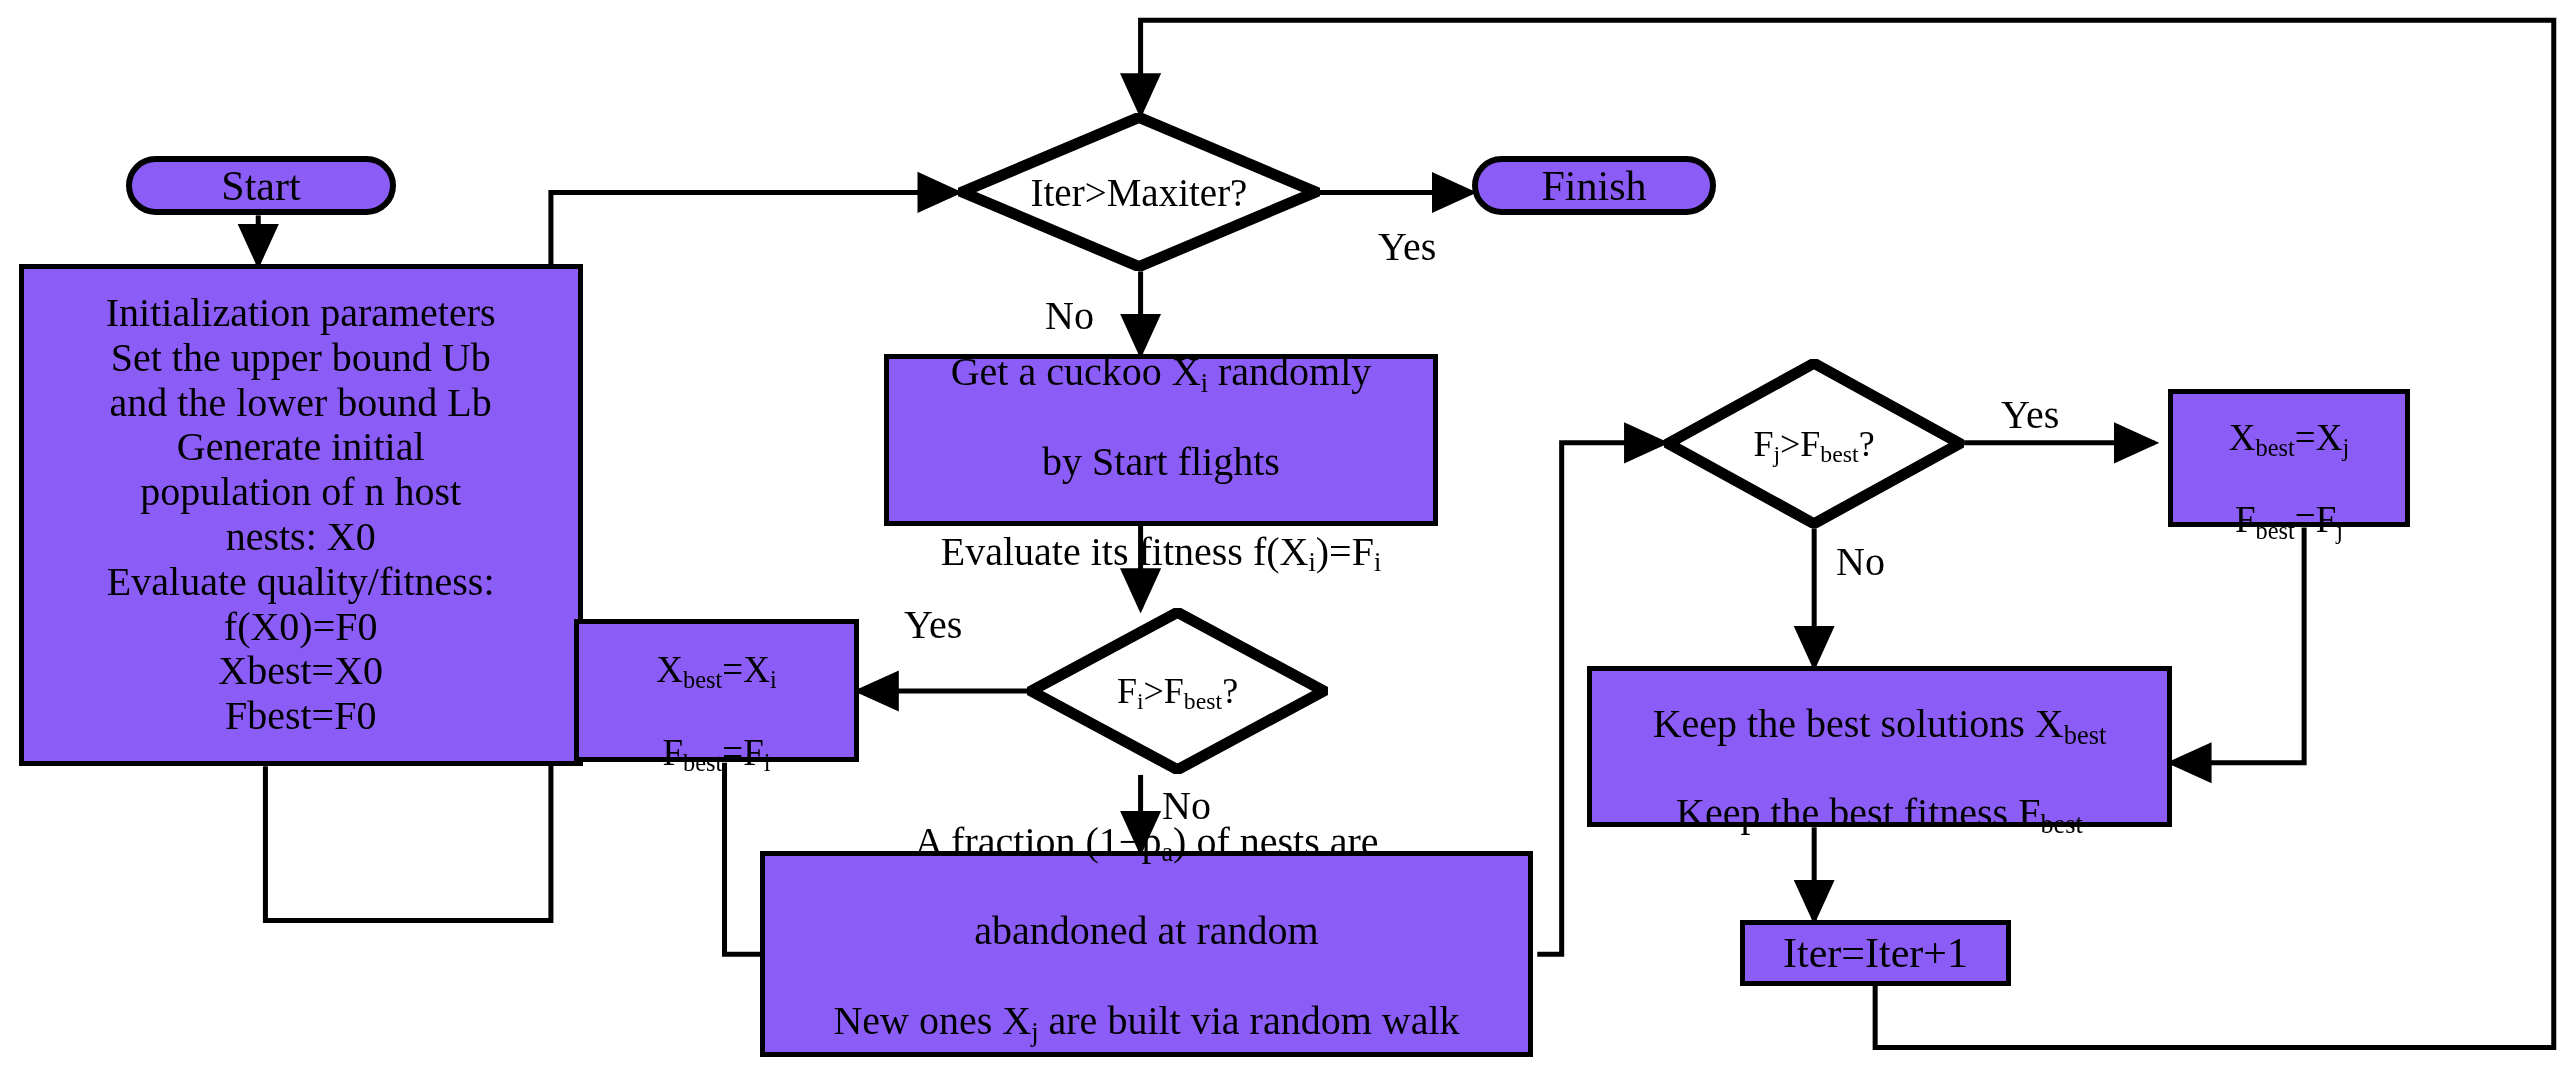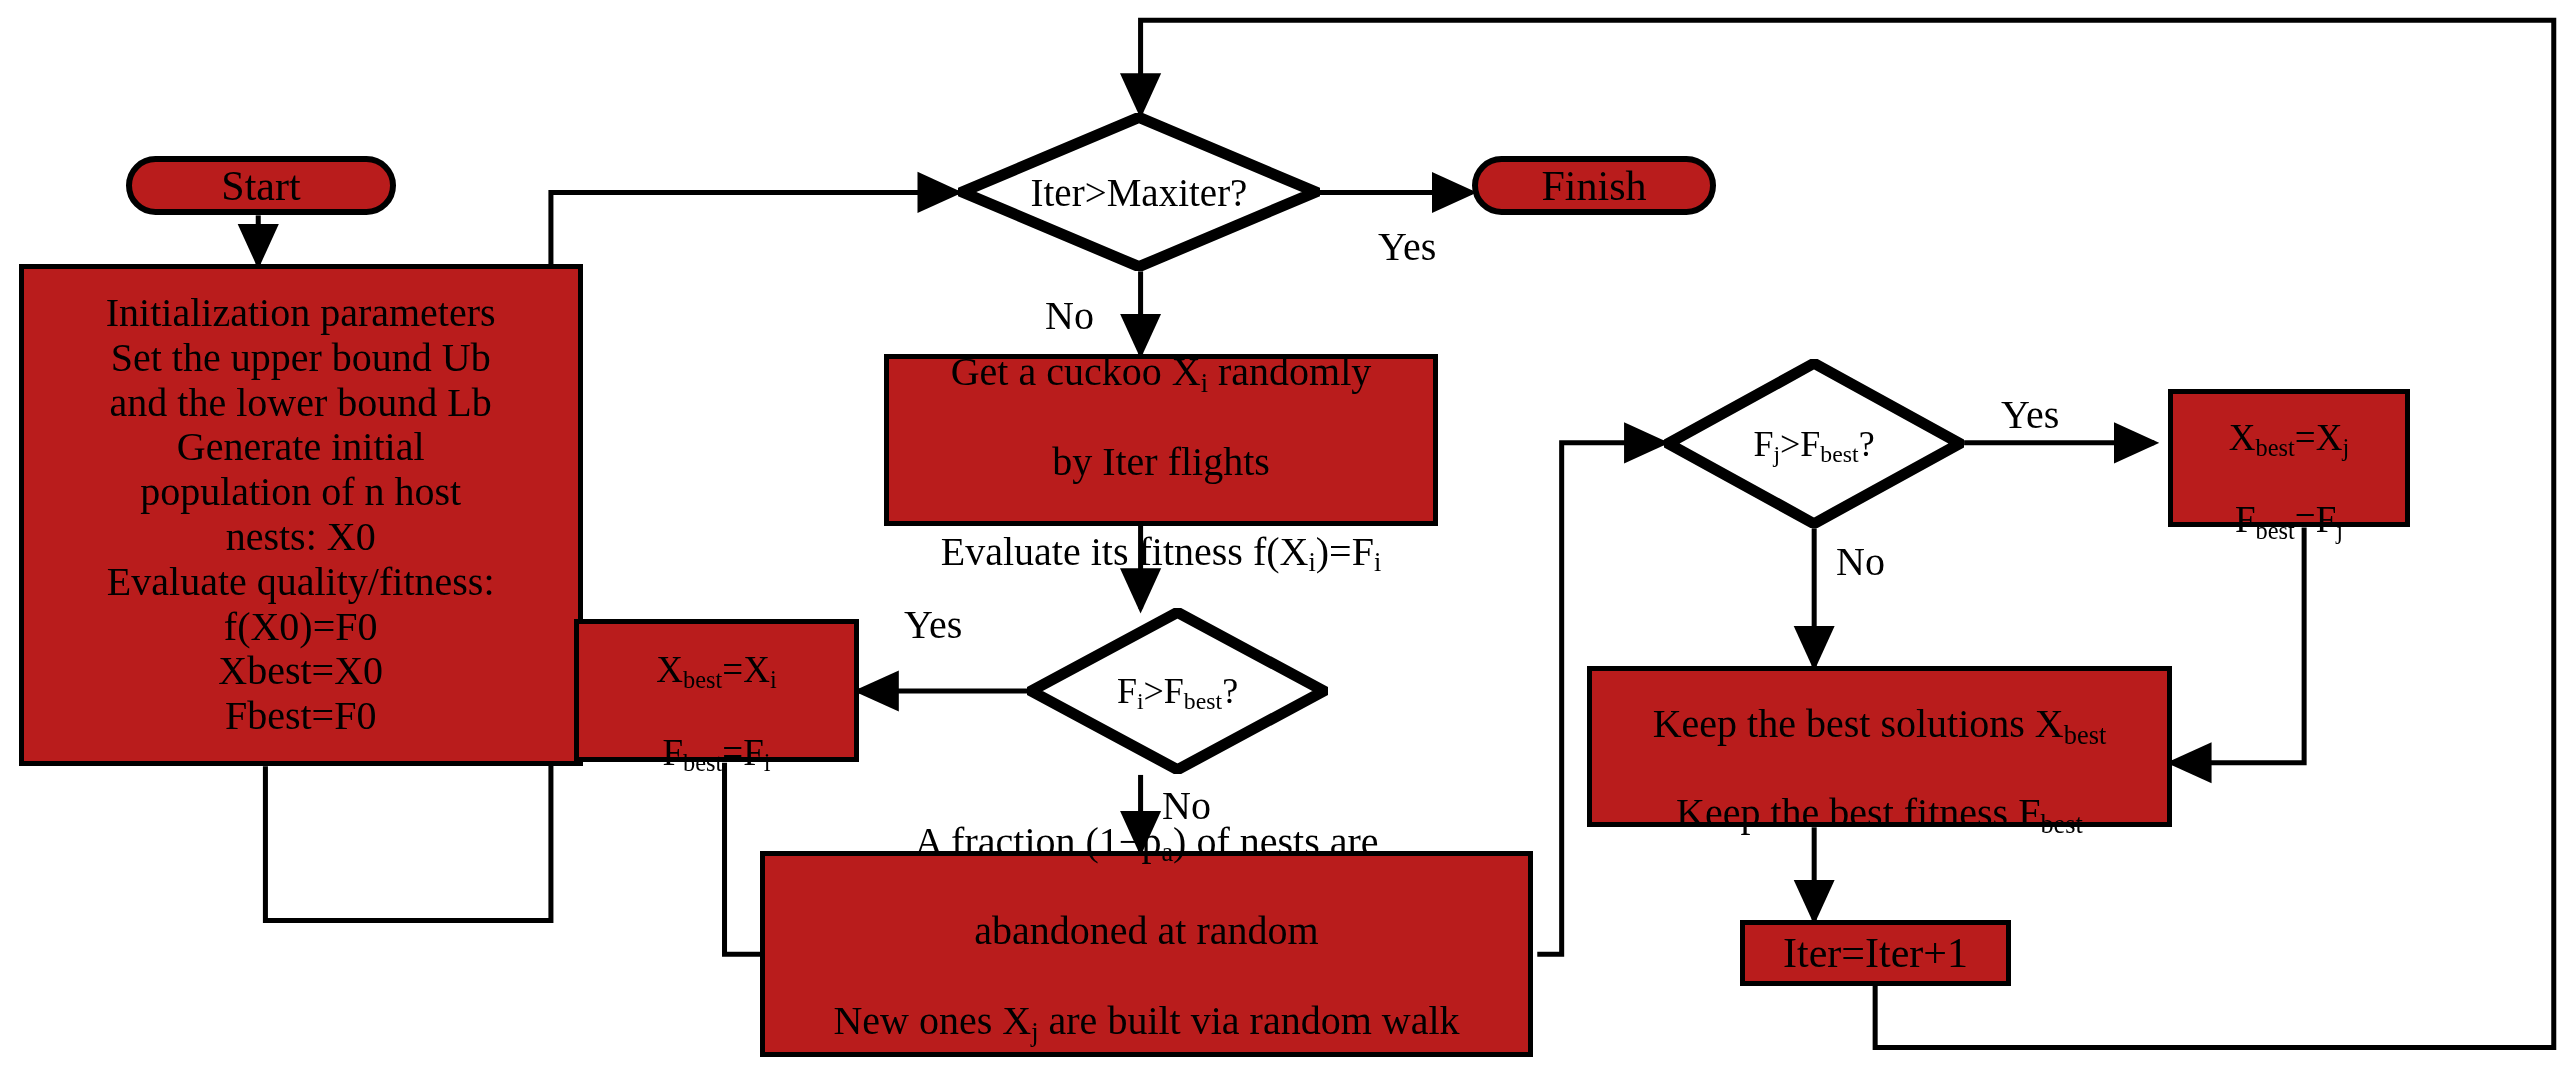--- a/index.html
+++ b/index.html
@@ -23,21 +23,21 @@
     pointer-events: none;
   }
   .node {
     position: absolute;
     box-sizing: border-box;
     display: flex;
     align-items: center;
     justify-content: center;
     text-align: center;
     color: #000;
-    background: #b91c1c;
+    background: #8b5cf6;
   }
   .proc {
     border: 5px solid #000;
   }
   .term {
     border: 6.5px solid #000;
     border-radius: 143px;
   }
   .dia-wrap {
     position: absolute;
@@ -152,21 +152,21 @@
     <span class="dia-label fs-dia">Iter&gt;Maxiter?</span>
   </div>
 
   <div class="node term fs-start" style="left:1472px; top:156px; width:244px; height:59px;">
     <span>Finish</span>
   </div>
 
   <div class="node proc fs-cuckoo" style="left:884px; top:354px; width:554px; height:172px;">
     <span class="txt">
       <span><span>Get a cuckoo X</span><sub>i</sub><span> randomly</span></span><br>
-      <span>by Iter flights</span><br>
+      <span>by Start flights</span><br>
       <span><span>Evaluate its fitness f(X</span><sub>i</sub><span>)=F</span><sub>i</sub></span>
     </span>
   </div>
 
   <div class="dia-wrap" style="left:1027px; top:608px; width:301px; height:166px;">
     <svg viewBox="0 0 420 232" preserveAspectRatio="none">
       <polygon points="210,6 414,116 210,226 6,116" fill="#fff" stroke="#000" stroke-width="11" vector-effect="non-scaling-stroke"></polygon>
     </svg>
     <span class="dia-label fs-dia-sm"><span>F</span><sub>i</sub><span>&gt;F</span><sub>best</sub><span>?</span></span>
   </div>

